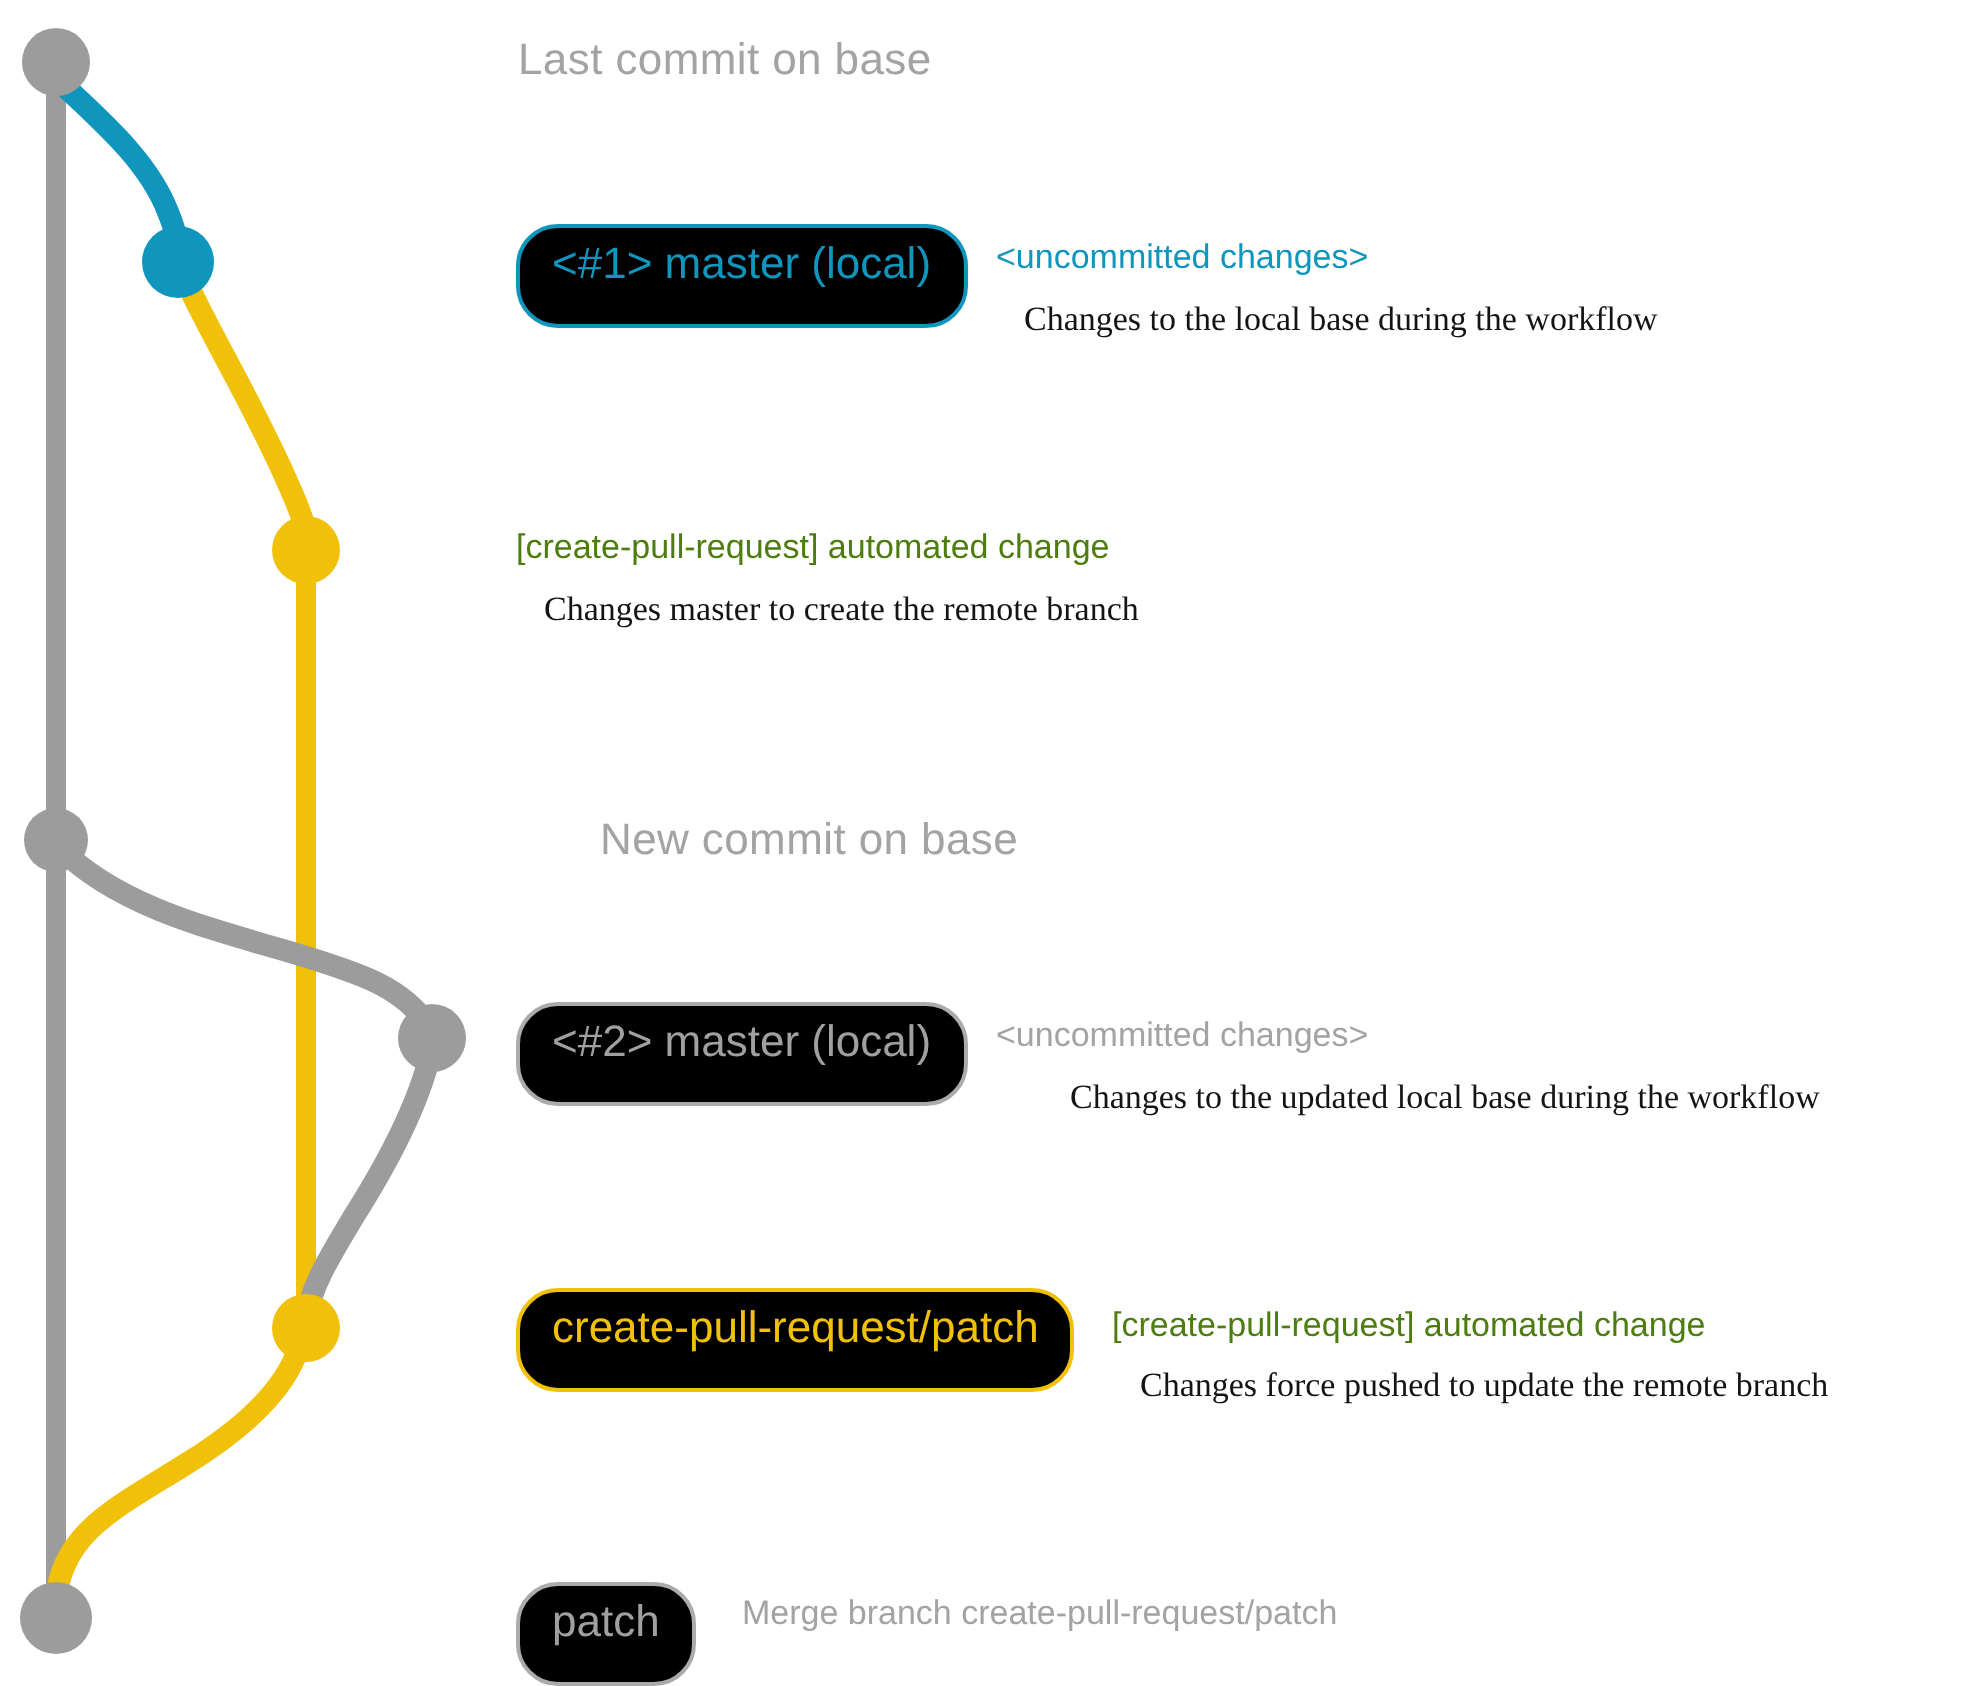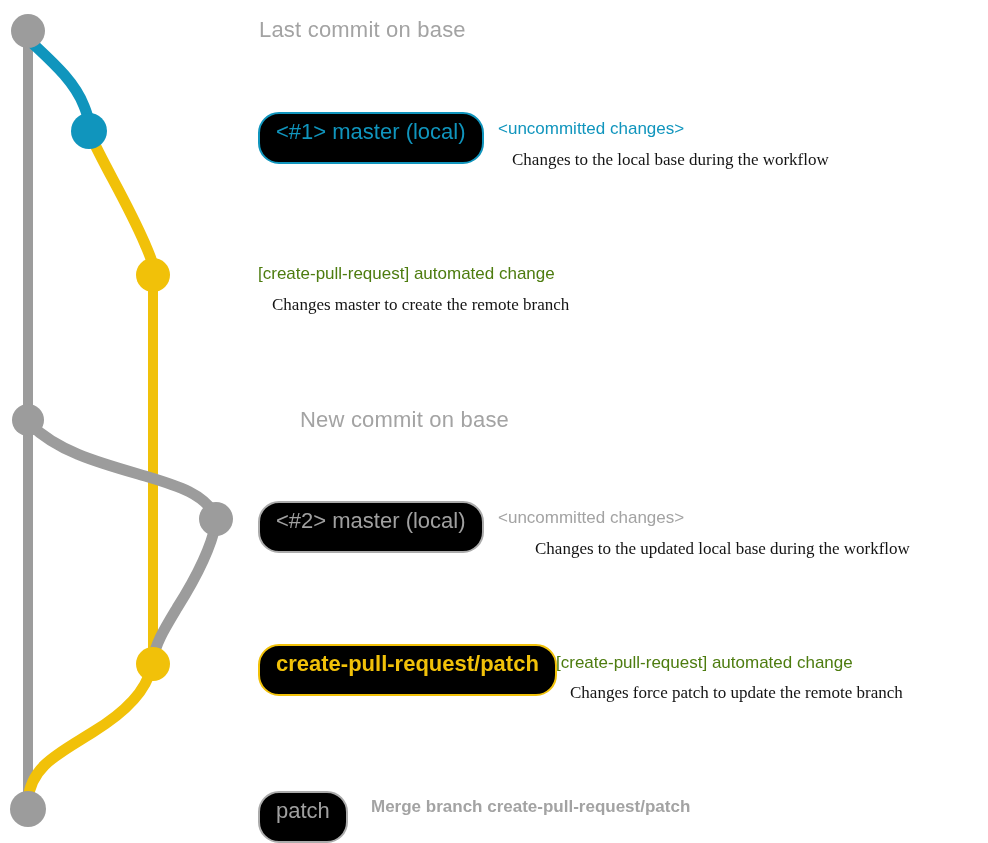--- a/index.html
+++ b/index.html
@@ -80,20 +80,20 @@
 
   <div class="abs title-text yellow" style="left:258px; top:264px;">[create-pull-request] automated change</div>
   <div class="abs serif-note" style="left:272px; top:295px;">Changes master to create the remote branch</div>
 
   <div class="abs gray-label" style="left:259px; top:407px;margin-left:41px;">New commit on base</div>
 
   <div class="abs badge gray" style="left:258px; top:501px;">&lt;#2&gt; master (local)</div>
   <div class="abs title-text gray" style="left:498px; top:508px;">&lt;uncommitted changes&gt;</div>
   <div class="abs serif-note" style="left:512px; top:539px;margin-left:23px;">Changes to the updated local base during the workflow</div>
 
-  <div class="abs badge yellow" style="left:258px; top:644px;font-weight:bold;">create-pull-request/patch</div>
+  <div class="abs badge yellow" style="left:258px; top:644px;">create-pull-request/patch</div>
   <div class="abs title-text yellow" style="left:556px; top:653px;">[create-pull-request] automated change</div>
-  <div class="abs serif-note" style="left:570px; top:683px;">Changes force patch to update the remote branch</div>
+  <div class="abs serif-note" style="left:570px; top:683px;">Changes force pushed to update the remote branch</div>
 
   <div class="abs badge gray" style="left:258px; top:791px;">patch</div>
-  <div class="abs title-text gray" style="left:371px; top:797px;font-weight:bold;">Merge branch create-pull-request/patch</div>
+  <div class="abs title-text gray" style="left:371px; top:797px;">Merge branch create-pull-request/patch</div>
 
 </div>
 
 </body></html>

